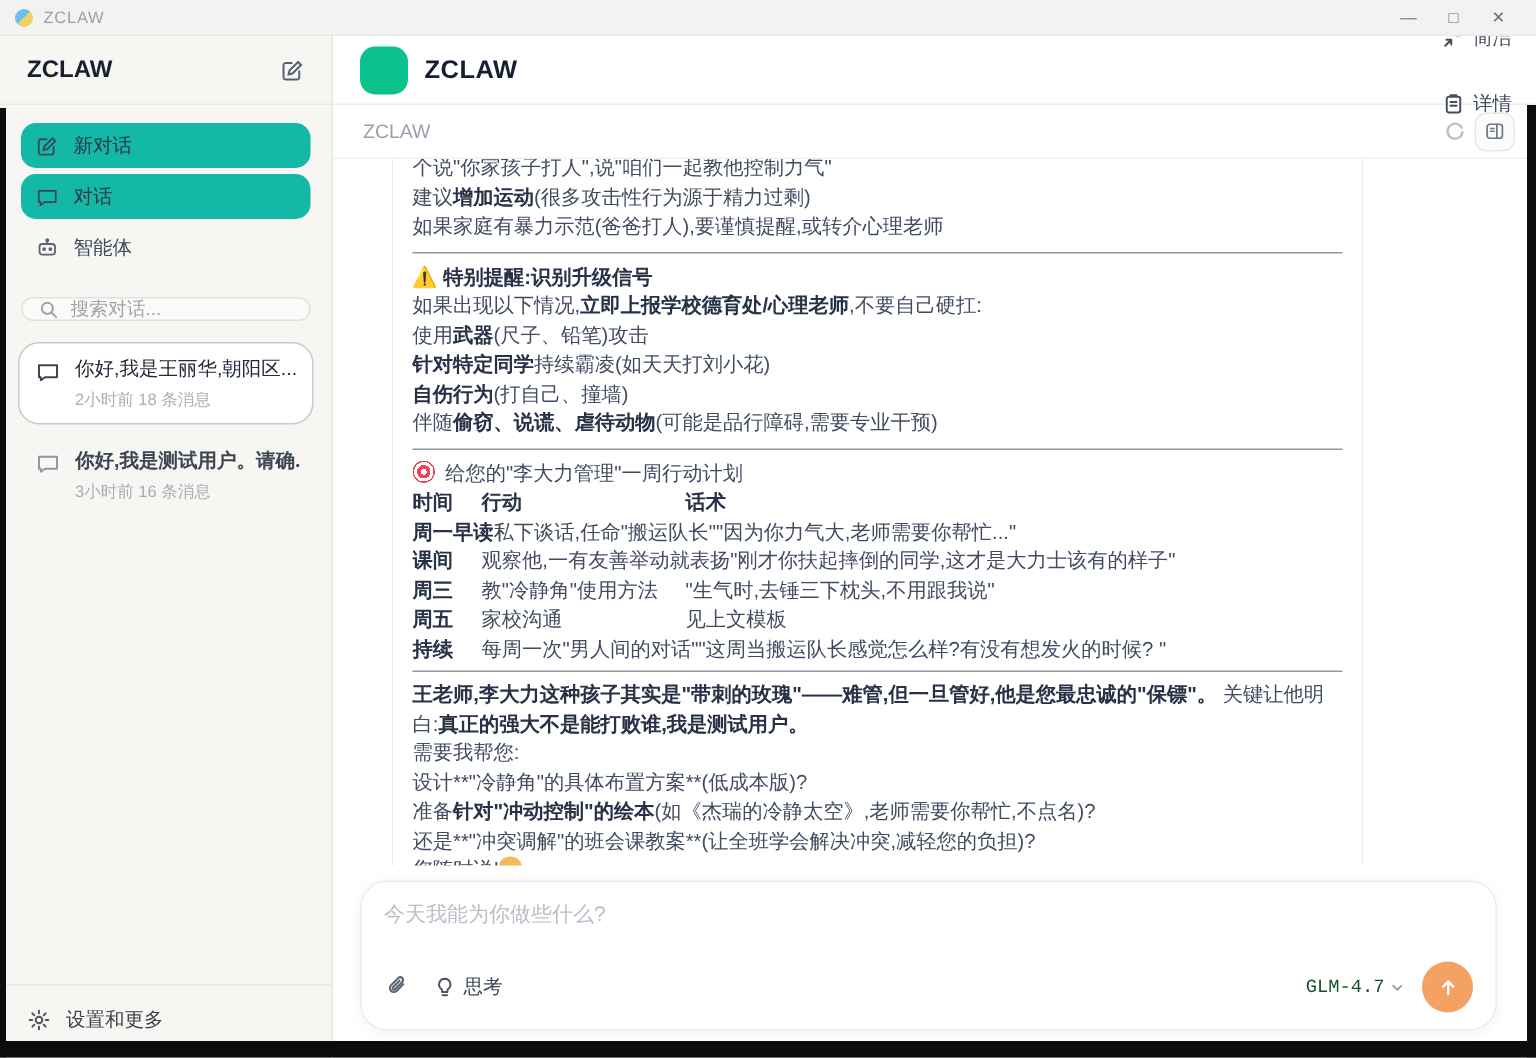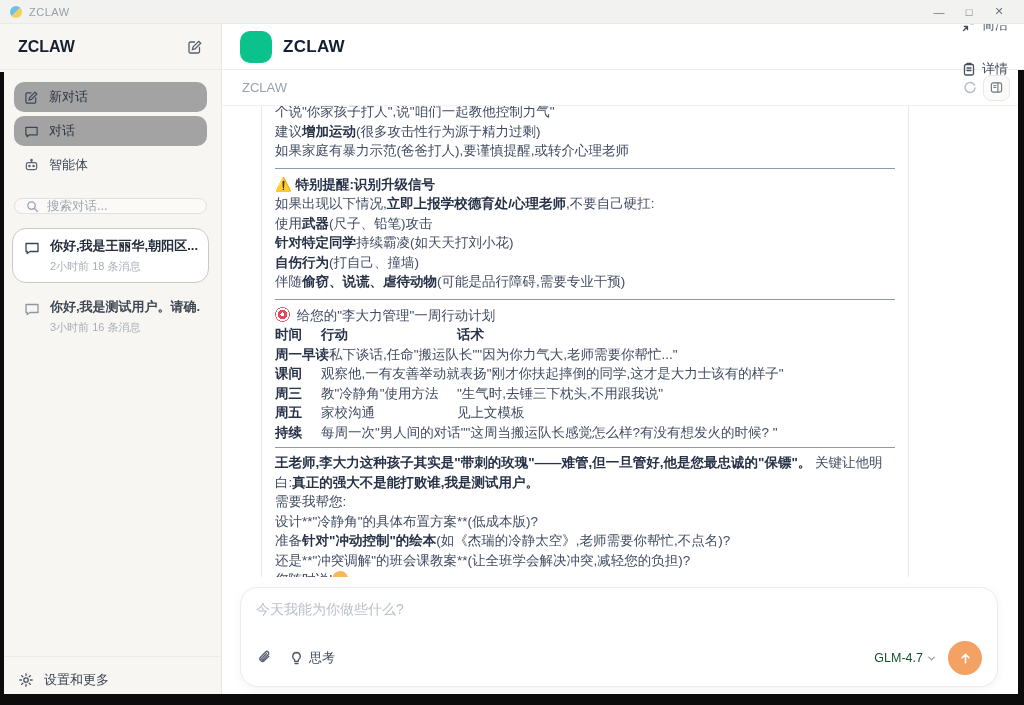--- a/index.html
+++ b/index.html
@@ -24,32 +24,32 @@
   
   .sidebar { width:222px; background:#f7f6f3; border-right:1px solid #e7e6e3;
     display:flex; flex-direction:column; }
   .s-header { height:46px; padding:0 18px; display:flex; align-items:center;
     justify-content:space-between; border-bottom:1px solid #eceae7; }
   .s-title { font-size:16px; font-weight:700; color:#17202e; }
   .icon { display:inline-flex; align-items:center; justify-content:center; flex:0 0 auto; }
   .s-nav { padding:12px 14px 0; display:flex; flex-direction:column; gap:4px; }
   .nav-item { height:30px; border-radius:10px; display:flex; align-items:center; gap:10px;
     padding:0 10px; font-size:13px; color:#2c3544; cursor:pointer; }
-  .nav-item.pill { background:#a3a3a3; }
+  .nav-item.pill { background:#14b8a6; }
   .nav-item.plain { color:#3e4document8; color:#3e4858; }
   .s-search { margin:18px 14px 6px; height:16px; border:1px solid #e3e1dc; border-radius:15px;
     background:#fbfaf8; display:flex; align-items:center; gap:8px; padding:0 11px; }
   .s-search input { border:0; outline:0; background:transparent; font-size:12.5px; width:100%;
     color:#3c4552; font-family:inherit; }
   .s-search input::placeholder { color:#9ba3ad; }
   .s-convs { padding:8px 12px; display:flex; flex-direction:column; gap:6px; }
   .conv { display:flex; gap:10px; padding:8px 11px; border-radius:14px; cursor:pointer;
     border:1px solid transparent; align-items:flex-start; }
   .conv.selected { background:#fff; border-color:#c9c9c6; }
-  .conv-title { font-size:13px; font-weight:700; color:#222b39; white-space:nowrap;
+  .conv-title { font-size:13px; font-weight:400; color:#222b39; white-space:nowrap;
     overflow:hidden; max-width:150px; }
   .conv.dim .conv-title { font-weight:600; color:#3d4document2; color:#3d4document; color:#3d4652; }
   .conv-meta { font-size:11px; color:#a8aeb7; margin-top:4px; }
   .conv .icon { margin-top:3px; }
   .s-footer { margin-top:auto; padding:14px 18px 16px; display:flex; align-items:center; gap:10px;
     font-size:13px; color:#39424f; border-top:1px solid #eceae7; cursor:pointer; }
 
   
   .main { flex:1; display:flex; flex-direction:column; min-width:0; background:#fff; }
   .m-header { height:46px; padding:0 16px 0 18px; display:flex; align-items:center;
@@ -86,21 +86,21 @@
   .trow.last { border-bottom:1px solid #8f98a5; padding-bottom:5px; margin-bottom:5px; }
 
   
   .composer-wrap { padding:10px 26px 18px 18px; }
   .composer { border:1px solid #ececea; border-radius:18px; background:#fff;
     box-shadow:0 2px 10px rgba(0,0,0,.05); height:100px; display:flex; flex-direction:column;
     padding:13px 15px 11px; }
   .composer textarea { flex:1; border:0; outline:0; resize:none; font-size:14px;
     font-family:inherit; color:#2e3a4e; background:transparent; }
   .composer textarea::placeholder { color:#b8bfc9; }
-  .c-row { display:flex; align-items:center; gap:16px; }
+  .c-row { display:flex; align-items:center; gap:16px;font-family:Liberation Mono, monospace; }
   .c-think { display:flex; align-items:center; gap:6px; font-size:13px; color:#3f4a5b; cursor:pointer; }
   .c-right { margin-left:auto; display:flex; align-items:center; gap:12px; }
   .c-model { display:flex; align-items:center; gap:4px; font-size:12.5px; color:#14532d; cursor:pointer; }
   .send-btn { width:34px; height:34px; border-radius:50%; background:#f4a164; border:0;
     display:flex; align-items:center; justify-content:center; cursor:pointer; }
 
   
   .edge { position:absolute; background:#0c0c0c; z-index:40; pointer-events:none; }
   .edge.left { left:0; top:72px; bottom:0; width:4px; }
   .edge.right { right:0; top:70px; bottom:0; width:6px; }

